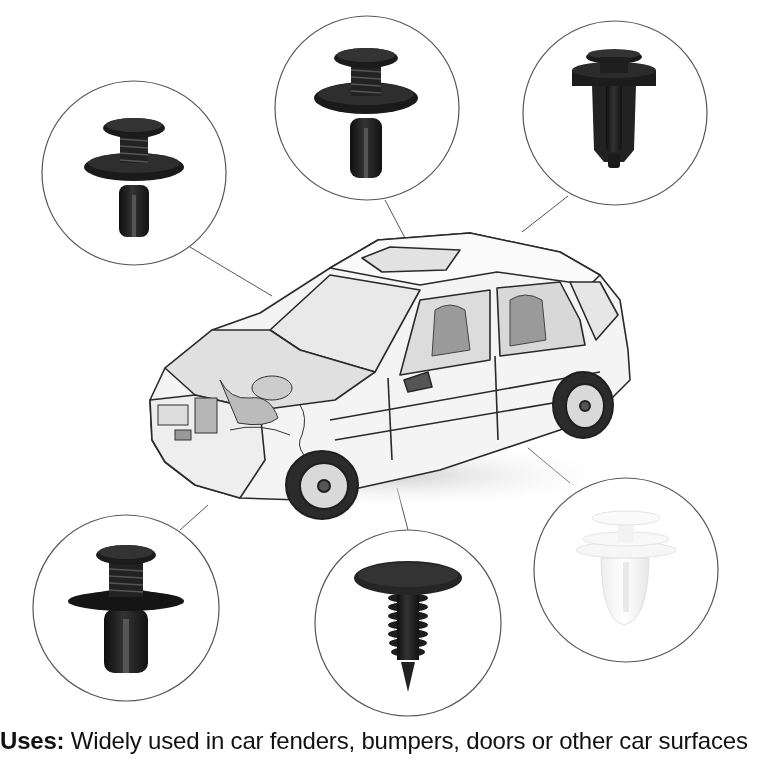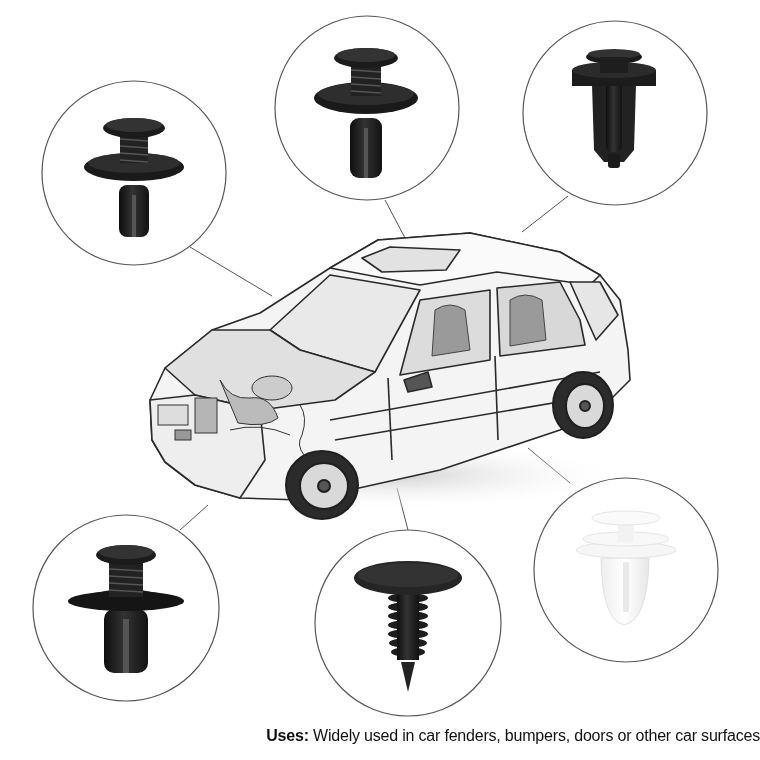--- a/index.html
+++ b/index.html
@@ -1,20 +1,20 @@
 <!DOCTYPE html>
 <html><head>
   <meta charset="utf-8">
   <style>
     html, body { margin: 0; padding: 0; background: #ffffff; }
     body { width: 760px; height: 760px; position: relative; overflow: hidden; font-family: "Liberation Sans", sans-serif; }
     #stage { position: absolute; left: 0; top: 0; width: 760px; height: 760px; }
     .caption {
-      position: absolute; left: 0; top: 727px; width: 760px; text-align: right;
-      font-size: 16px; color: #111; letter-spacing: -0.2px;
+      position: absolute; left: 0; top: 727px; width: 760px; text-align: left;
+      font-size: 24px; color: #111; letter-spacing: -0.2px;
       font-family: "Liberation Sans", sans-serif;
     }
     .caption .lead { font-weight: bold; }
   </style>
 </head>
 <body>
 
 <div id="stage">
   <svg width="760" height="760" viewBox="0 0 760 760" xmlns="http://www.w3.org/2000/svg">
     <defs>

